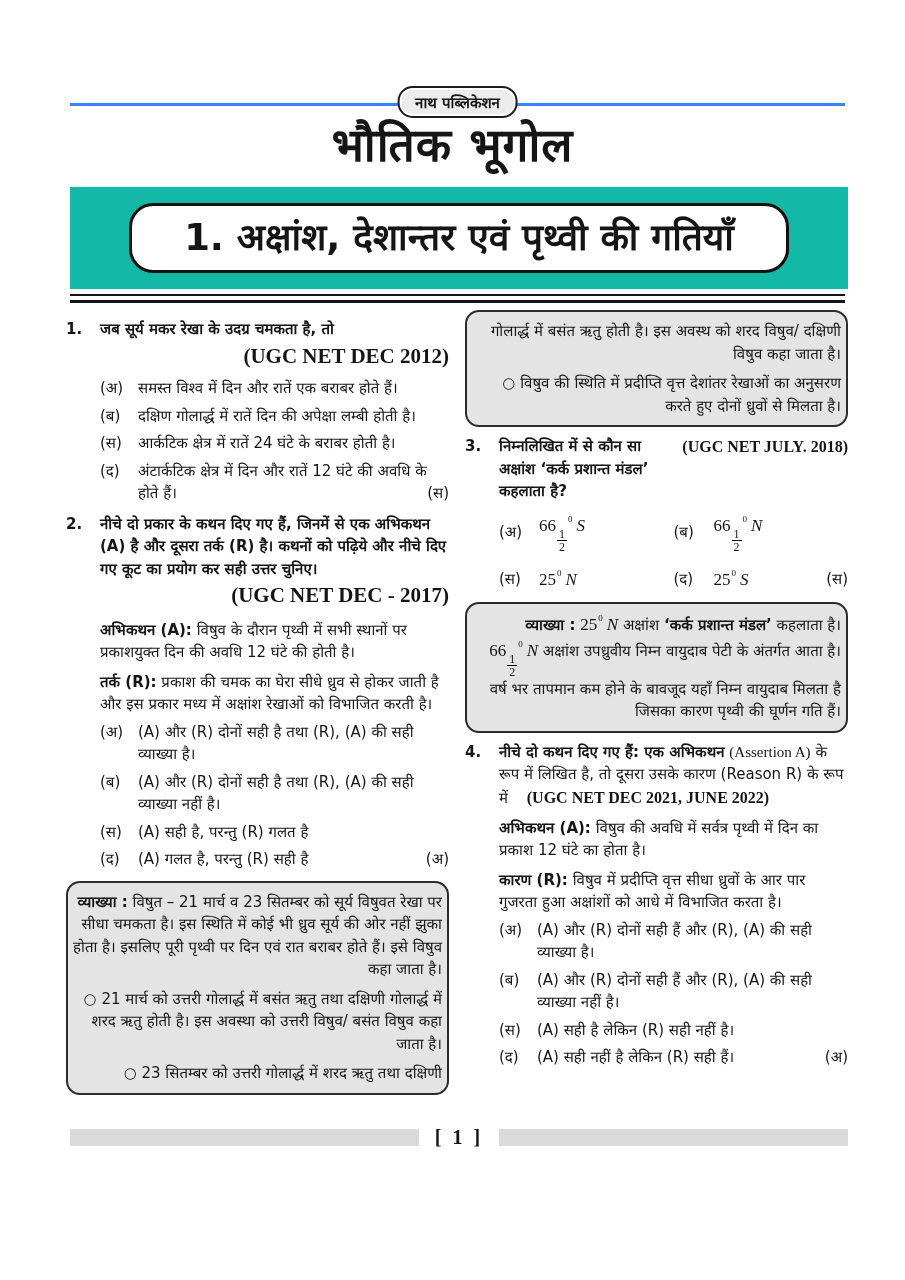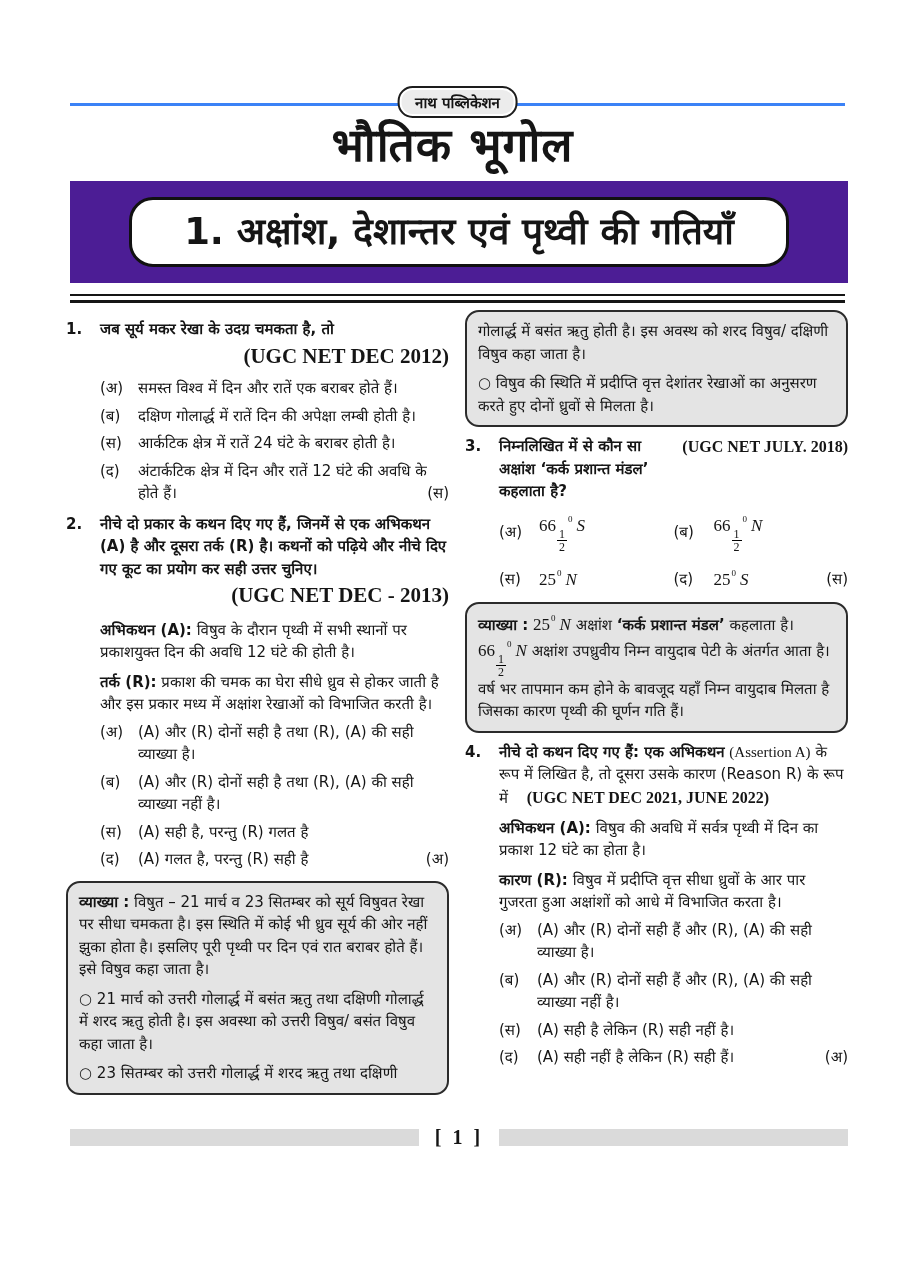--- a/index.html
+++ b/index.html
@@ -7,21 +7,21 @@
         font-family:"DejaVu Sans",sans-serif;overflow:hidden;}
 
   
   .top-rule{position:absolute;top:103px;left:70px;width:775px;height:3px;background:#3b82f6;}
   .pub-pill{position:absolute;left:50%;top:-17px;transform:translateX(-50%);
             background:#ececec;border:2px solid #1d1d1d;border-radius:15px;
             padding:4px 16px;font-weight:bold;font-size:15px;white-space:nowrap;
             box-shadow:0 0 0 2px #fff inset;}
   .book-title{position:absolute;top:112px;left:0;width:100%;margin:0;text-align:center;
               font-size:46px;font-weight:bold;letter-spacing:1px;}
-  .chapter-band{position:absolute;top:181px;left:70px;width:778px;height:102px;background:#4c1d95;
+  .chapter-band{position:absolute;top:187px;left:70px;width:778px;height:102px;background:#14b8a6;
                 display:flex;align-items:center;justify-content:center;}
   .chapter-box{background:#fff;border:3px solid #111;border-radius:24px;width:634px;
                padding:12px 10px;text-align:center;font-size:37px;font-weight:bold;line-height:1.1;}
   .double-rule{position:absolute;top:294px;left:70px;width:775px;height:4px;
                border-top:2px solid #151515;border-bottom:3px solid #151515;}
 
   
   .columns{position:absolute;top:310px;left:66px;width:782px;display:flex;gap:16px;
            font-size:15px;line-height:1.5;}
   .col{width:383px;}
@@ -40,21 +40,21 @@
   .opt{display:flex;position:relative;margin-top:5px;padding-left:34px;}
   .olabel{flex:none;width:38px;}
   .otext{flex:1;padding-right:4px;}
   .ans{position:absolute;right:0;bottom:0;}
 
   .para{margin-top:7px;}
   .blabel{font-weight:bold;}
 
   
   .gbox{background:#e4e4e4;border:2px solid #2b2b2b;border-radius:14px;
-        padding:8px 11px;margin-top:10px;}
+        padding:8px 5px;margin-top:10px;text-align:right;}
   .gbox p{margin:0 0 7px 0;}
   .gbox p:last-child{margin-bottom:0;}
   .expl-label{font-weight:bold;}
 
   
   .math{font-family:"Liberation Serif",serif;font-size:17px;white-space:nowrap;}
   .stack{display:inline-flex;flex-direction:column;align-items:center;line-height:1;
          font-size:12px;vertical-align:-7px;margin-left:1px;}
   .fn{border-bottom:1px solid #000;padding:0 2px;}
   .fd{padding:0 2px;}
@@ -120,21 +120,21 @@
             <span class="ans">(स)</span>
           </div>
         </div>
       </div>
 
       <div class="qblock">
         <div class="qhead">
           <span class="qnum">2.</span>
           <div class="qbody">
             <span class="qintro">नीचे दो प्रकार के कथन दिए गए हैं, जिनमें से एक अभिकथन (A) है और दूसरा तर्क (R) है। कथनों को पढ़िये और नीचे दिए गए कूट का प्रयोग कर सही उत्तर चुनिए।</span>
-            <div class="ref-line">(UGC NET DEC - 2013)</div>
+            <div class="ref-line">(UGC NET DEC - 2017)</div>
             <div class="para">
               <span class="blabel">अभिकथन (A):</span>
               <span>विषुव के दौरान पृथ्वी में सभी स्थानों पर प्रकाशयुक्त दिन की अवधि 12 घंटे की होती है।</span>
             </div>
             <div class="para">
               <span class="blabel">तर्क (R):</span>
               <span>प्रकाश की चमक का घेरा सीधे ध्रुव से होकर जाती है और इस प्रकार मध्य में अक्षांश रेखाओं को विभाजित करती है।</span>
             </div>
           </div>
         </div>

